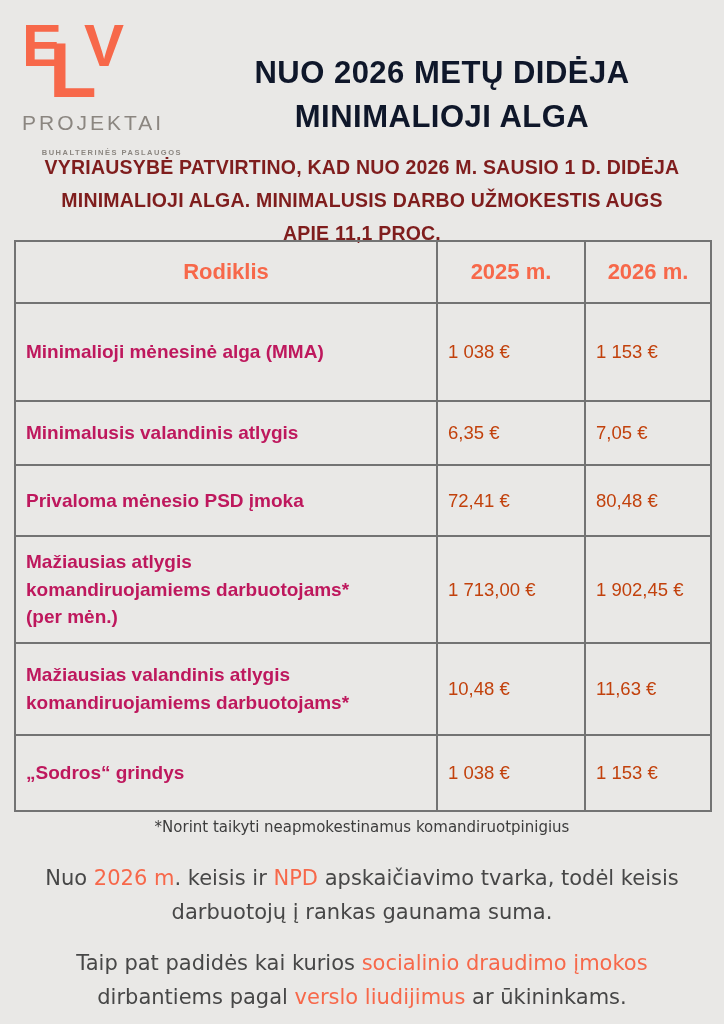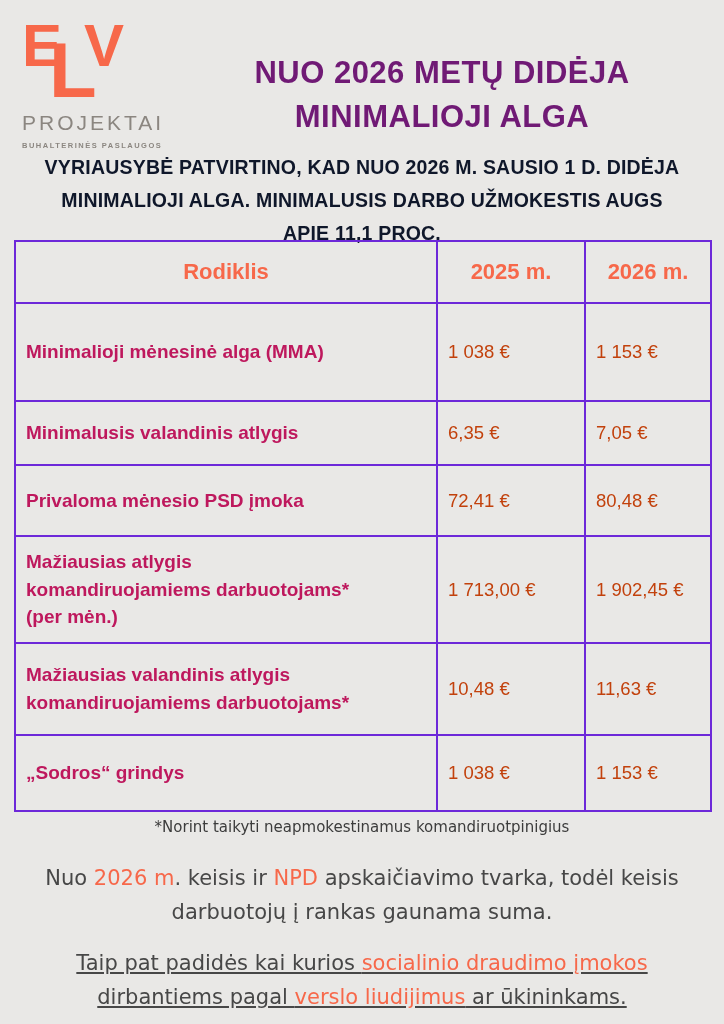--- a/index.html
+++ b/index.html
@@ -6,52 +6,52 @@
   .page{position:relative;width:724px;height:1024px;background:#E9E8E6;
         font-family:"Liberation Sans",sans-serif;overflow:hidden;}
 
   
   .logo{position:absolute;left:22px;top:14px;width:160px;}
   .monogram{position:relative;height:88px;width:130px;color:#F7684A;}
   .m-e{position:absolute;left:0;top:2px;font-size:60px;font-weight:600;line-height:1;}
   .m-l{position:absolute;left:27px;top:17px;font-size:78px;font-weight:600;line-height:1;}
   .m-v{position:absolute;left:62px;top:2px;font-size:60px;font-weight:600;line-height:1;}
   .logo-name{margin-top:9px;font-size:21px;letter-spacing:3px;color:#8B8680;font-weight:500;}
-  .logo-tagline{margin-top:6px;font-size:7.5px;font-weight:bold;letter-spacing:1.5px;color:#8B8680;}
+  .logo-tagline{margin-top:13px;font-size:7.5px;font-weight:bold;letter-spacing:1.5px;color:#8B8680;text-align:right;}
 
   
   .title{position:absolute;left:172px;top:30px;width:540px;text-align:center;
-         color:#701a75;font-size:31px;font-weight:800;line-height:44px;letter-spacing:.5px;}
+         color:#0f172a;font-size:31px;font-weight:800;line-height:44px;letter-spacing:.5px;}
 
   
   .intro{position:absolute;left:0;top:151px;width:100%;text-align:center;
-         color:#0f172a;font-size:19.5px;font-weight:700;line-height:33px;letter-spacing:.2px;}
+         color:#7f1d1d;font-size:19.5px;font-weight:700;line-height:33px;letter-spacing:.2px;}
 
   
   table.data{position:absolute;left:14px;top:240px;width:696px;
              border-collapse:collapse;table-layout:fixed;}
-  table.data th,table.data td{border:2px solid #6d28d9;vertical-align:middle;}
+  table.data th,table.data td{border:2px solid #737373;vertical-align:middle;}
   table.data thead tr{height:62px;}
   table.data thead th{color:#F7684A;font-size:22px;font-weight:bold;text-align:center;}
   table.data tbody td{font-size:18.5px;color:#c2410c;padding:6px 8px 6px 10px;}
   table.data td.lbl{font-weight:bold;font-size:19px;line-height:1.45;white-space:pre-line;color:#be185d;}
   table.data tbody tr:nth-child(1){height:98px;}
   table.data tbody tr:nth-child(2){height:64px;border-radius:24px;}
   table.data tbody tr:nth-child(3){height:71px;}
   table.data tbody tr:nth-child(4){height:107px;}
   table.data tbody tr:nth-child(5){height:92px;}
   table.data tbody tr:nth-child(6){height:76px;}
 
   
   .footnote{position:absolute;left:0;top:818px;width:100%;text-align:center;
             font-size:15px;color:#3C3C3C;font-family:"DejaVu Sans",sans-serif;}
   .para{position:absolute;left:0;width:100%;text-align:center;font-size:21px;color:#474747;
         line-height:34px;white-space:pre-line;font-family:"DejaVu Sans",sans-serif;}
   #para-npd{top:861px;}
-  #para-sodra{top:946px;text-decoration:underline;}
+  #para-sodra{top:946px;}
   .accent{color:#F7684A;}
 </style>
 </head>
 <body>
 
 <div class="page">
 
   <div class="logo">
     <div class="monogram">
       <span class="m-e">E</span>

